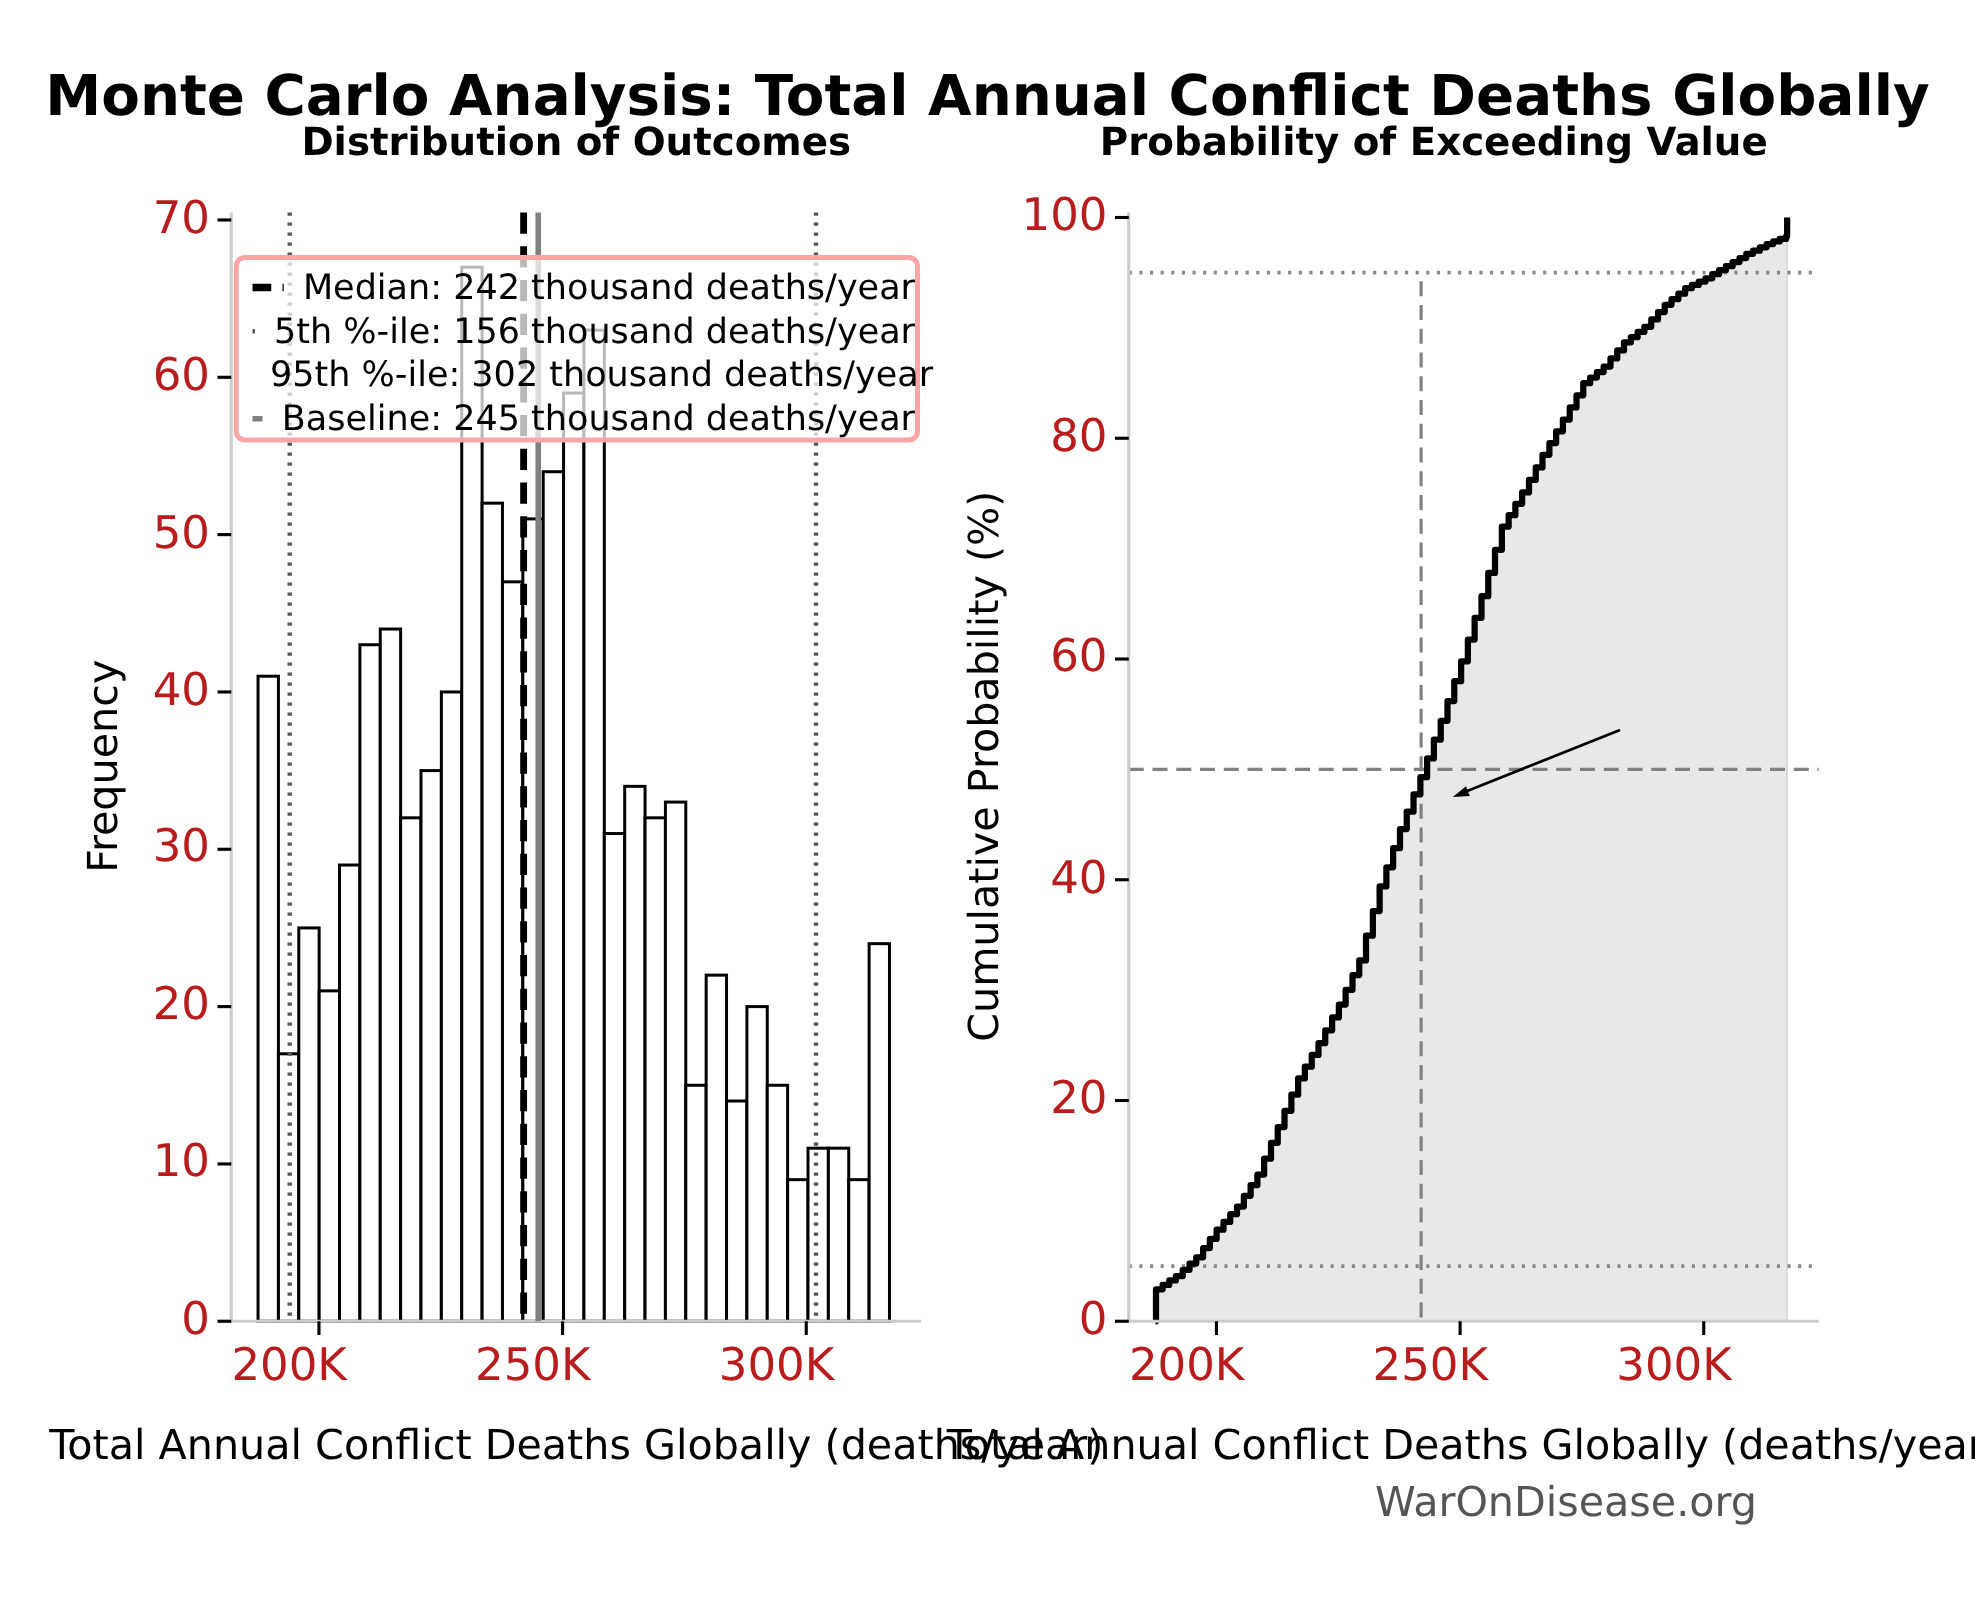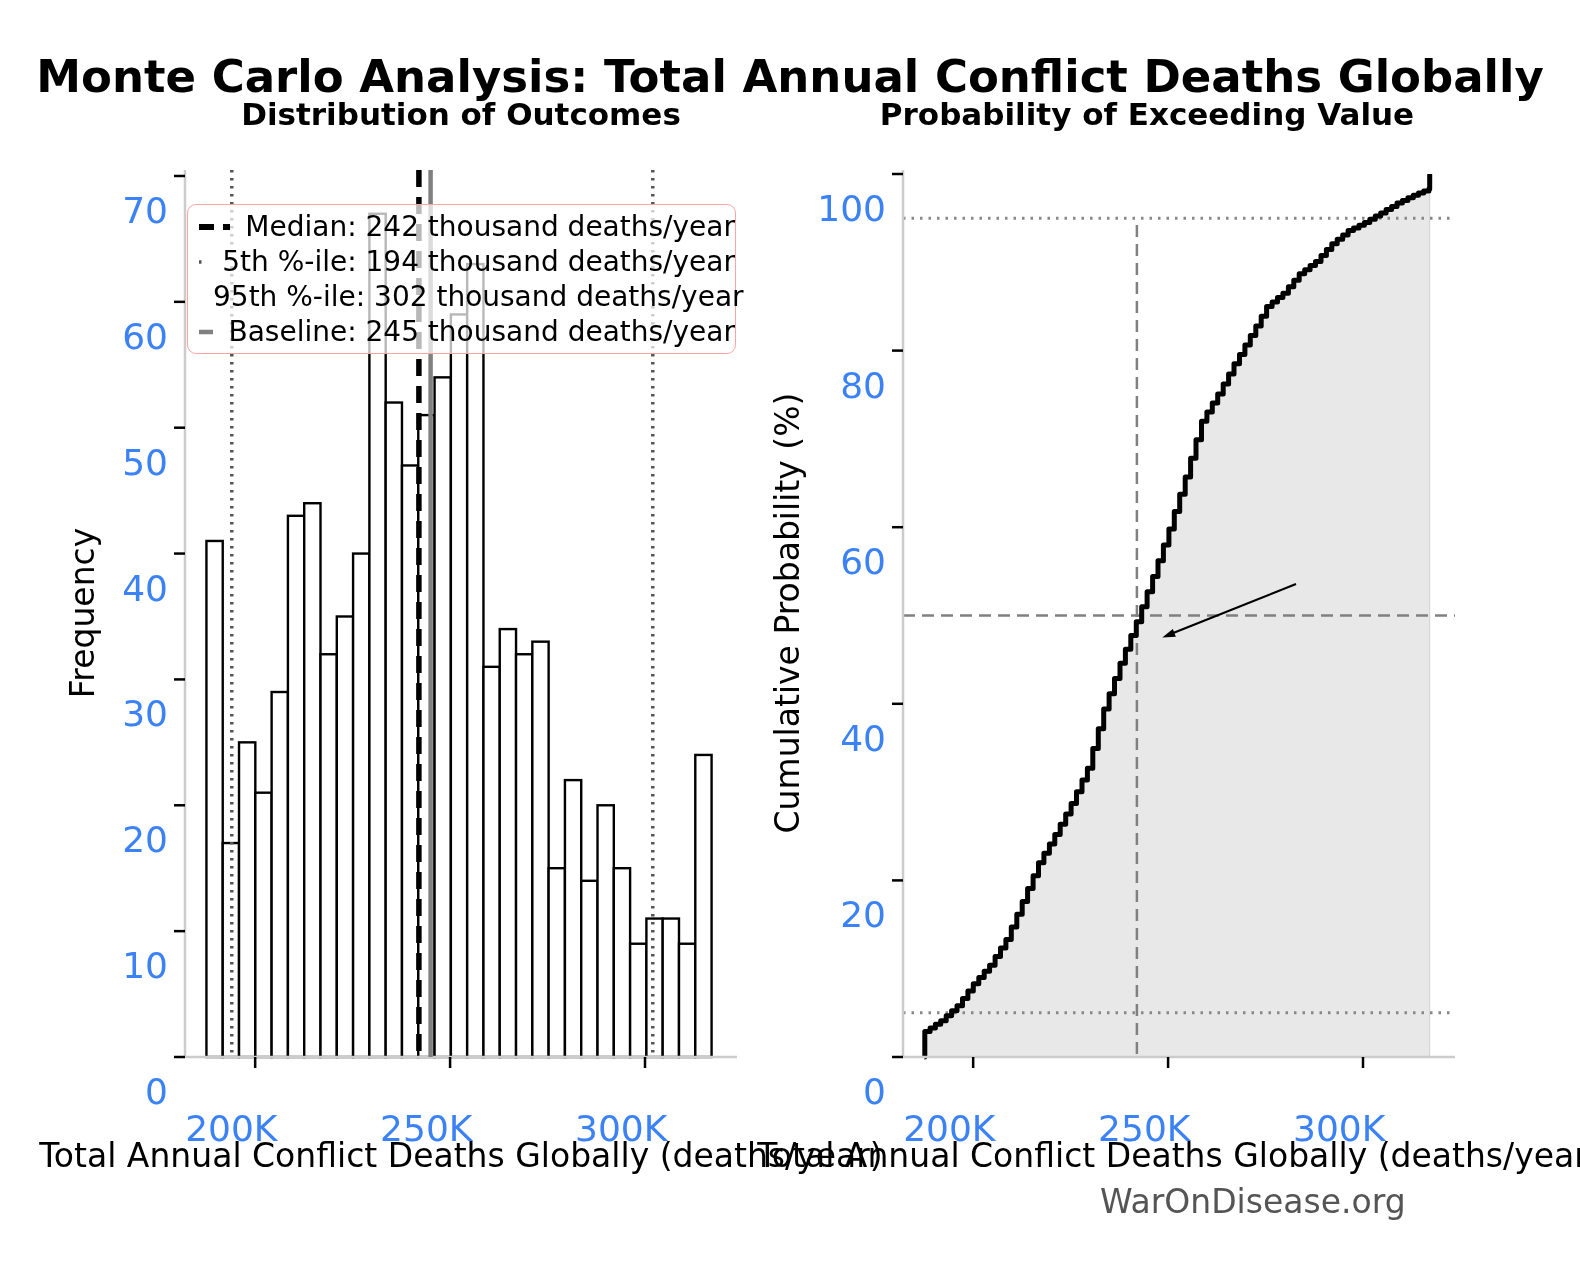--- a/index.html
+++ b/index.html
@@ -9,26 +9,26 @@
   #suptitle{left:0;top:50px;width:1580px;text-align:center;font-size:45px;font-weight:bold;letter-spacing:0px;}
   .plot-title{top:96px;width:552px;text-align:center;font-size:31px;font-weight:bold;}
   #left-title{left:185px;}
   #right-title{left:871px;}
   .xlabel{top:1136px;width:900px;text-align:center;font-size:33px;}
   #left-xlabel{left:11px;}
   #right-xlabel{left:729px;}
   .ylabel{font-size:33px;white-space:nowrap;transform:translate(-50%,-50%) rotate(-90deg);}
   #left-ylabel{left:82px;top:613px;}
   #right-ylabel{left:787px;top:613px;}
-  .ticklabel{position:absolute;font-size:36px;color:#3b82f6;margin-top:36px;}
+  .ticklabel{position:absolute;font-size:36px;color:#b91c1c;}
   .ytl{width:80px;text-align:right;}
   .xtl{width:140px;}
   svg.chart{position:absolute;overflow:visible;}
   #legend{left:187px;top:204px;width:549px;height:150px;background:rgba(255,255,255,0.72);
-          border:1px solid #fca5a5;border-radius:9px;box-sizing:border-box;padding-top:4px;}
+          border:4px solid #fca5a5;border-radius:9px;box-sizing:border-box;padding-top:4px;}
   .legend-row{display:flex;align-items:center;height:35px;padding-left:10px;}
   .legend-label{margin-left:15px;font-size:28px;white-space:nowrap;}
   #annotation{left:1236px;top:494px;font-size:30px;line-height:37px;white-space:pre-line;}
   #footer{left:1100px;top:1182px;width:412px;text-align:left;font-size:33px;color:#555555;}
 </style>
 </head>
 <body>
 
 <div id="fig">
   <div id="left-title" class="abs plot-title">Distribution of Outcomes</div>
@@ -113,21 +113,21 @@
       <div class="legend-row">
         <svg width="60" height="30">
           <line x1="1" y1="15" x2="59" y2="15" stroke="#000000" stroke-width="6" stroke-dasharray="15 9"></line>
         </svg>
         <span class="legend-label">Median: 242 thousand deaths/year</span>
       </div>
       <div class="legend-row">
         <svg width="60" height="30">
           <line x1="1" y1="15" x2="59" y2="15" stroke="#555555" stroke-width="3.5" stroke-dasharray="2.5 5.5"></line>
         </svg>
-        <span class="legend-label">5th %-ile: 194 thousand deaths/year</span>
+        <span class="legend-label">5th %-ile: 156 thousand deaths/year</span>
       </div>
       <div class="legend-row">
         <svg width="60" height="30">
           <line x1="1" y1="15" x2="59" y2="15" stroke="#555555" stroke-width="3.5" stroke-dasharray="2.5 5.5"></line>
         </svg>
         <span class="legend-label">95th %-ile: 302 thousand deaths/year</span>
       </div>
       <div class="legend-row">
         <svg width="60" height="30">
           <line x1="1" y1="15" x2="59" y2="15" stroke="#808080" stroke-width="4.5"></line>

